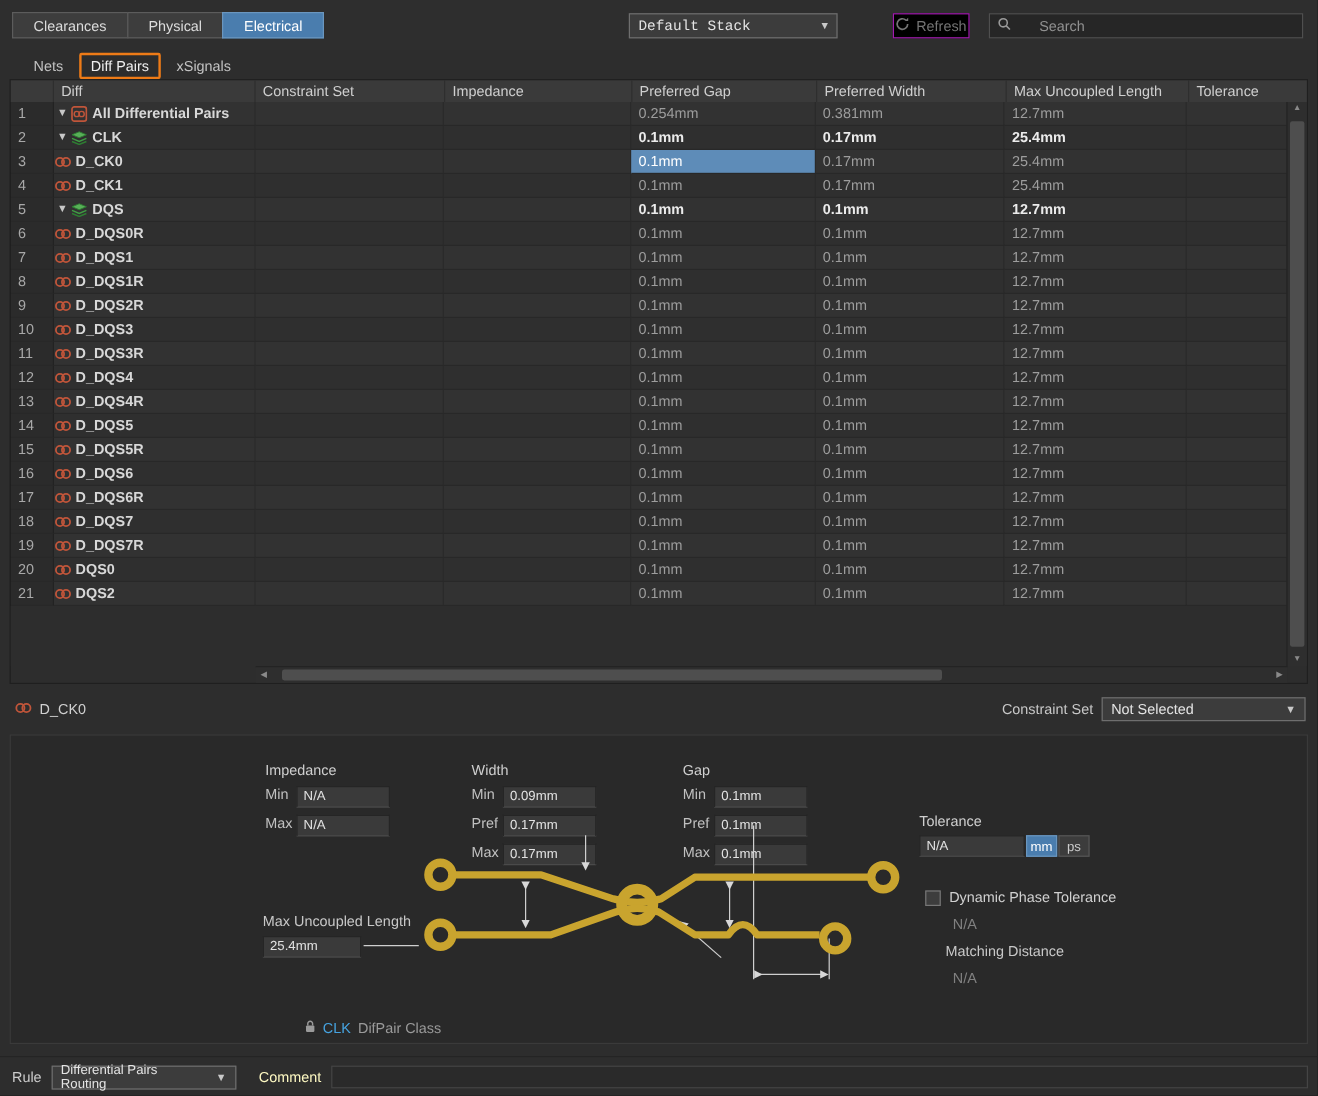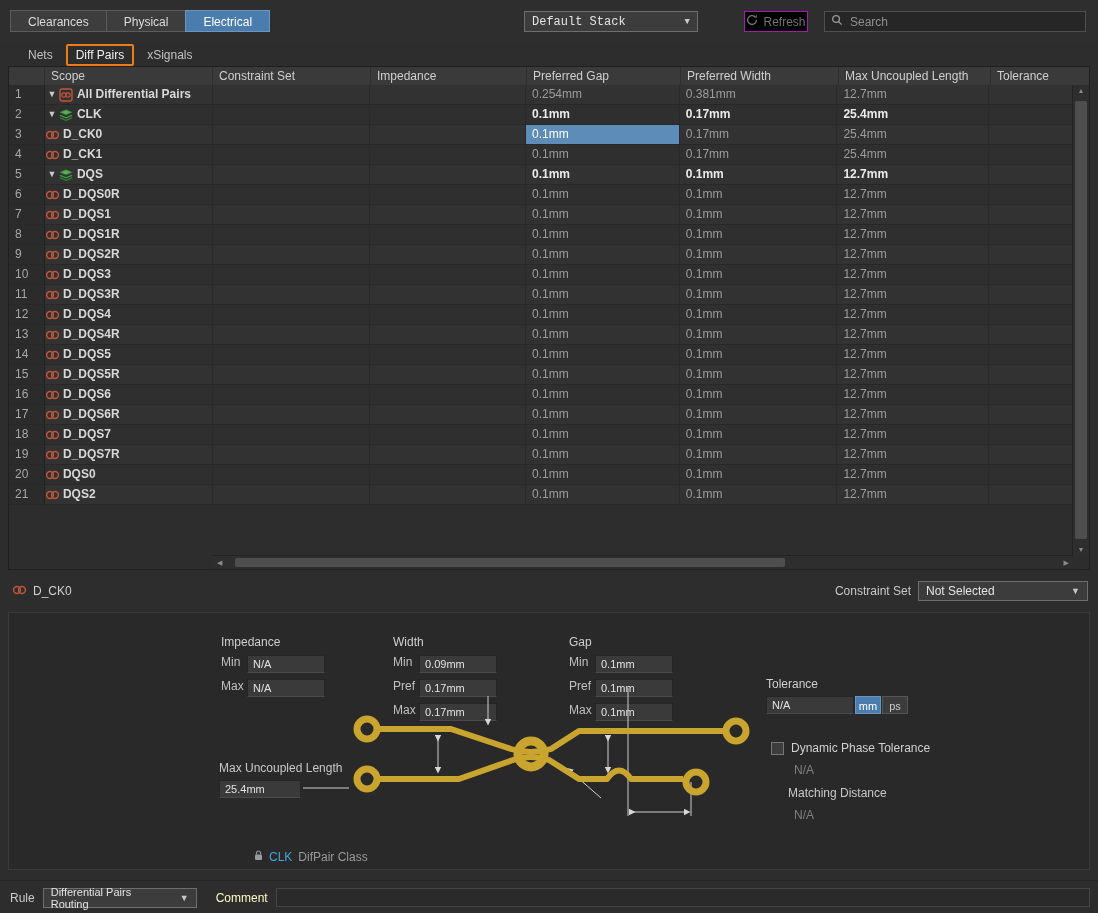--- a/index.html
+++ b/index.html
@@ -14,21 +14,21 @@
   .top-tab:first-child{margin-left:0;}
   .top-tab.active{background:#4a7dae;border-color:#6a96bf;color:#ffffff;}
   .dd{background:#3c3c3c;border:1px solid #6e6e6e;color:#e4e4e4;display:flex;align-items:center;
       justify-content:space-between;padding:0 7px;box-sizing:border-box;height:21px;}
   .dd .caret{font-size:9px;color:#c9c9c9;margin-left:8px;}
   .stack-dd{position:absolute;left:524px;top:11px;width:174px;font-family:Liberation Mono, monospace;}
   .refresh-btn{position:absolute;left:744px;top:11px;width:64px;height:21px;background:#000000;
       border:1px solid #a21caf;color:#747474;display:flex;align-items:center;justify-content:center;
       gap:5px;box-sizing:border-box;}
   .searchbox{position:absolute;left:824px;top:11px;width:262px;height:21px;background:#262626;
-      border:1px solid #4f4f4f;display:flex;align-items:center;padding:0 6px;box-sizing:border-box;gap:5px;}
+      border:1px solid #4f4f4f;display:flex;align-items:center;padding:0 6px;box-sizing:border-box;gap:21px;}
   .searchbox input{flex:1;background:transparent;border:none;outline:none;color:#dddddd;
       font-family:"Liberation Sans",sans-serif;font-size:12px;}
   .searchbox input::placeholder{color:#909090;}
 
   
   .view-tabs{position:absolute;top:42px;left:0;right:0;height:26px;display:flex;align-items:center;
       padding-left:28px;gap:13px;}
   .view-tab{color:#c2c2c2;cursor:default;}
   .view-tab.hl{border:2px solid #ee7b17;border-radius:2px;padding:2px 8px;color:#efefef;}
 
@@ -137,21 +137,21 @@
 
   <div class="view-tabs">
       <span class="view-tab">Nets</span>
       <span class="view-tab hl">Diff Pairs</span>
       <span class="view-tab">xSignals</span>
     </div>
 
   <div class="grid">
     <div class="ghead">
         <div class="hc w-num"></div>
-        <div class="hc w-scope">Scope</div>
+        <div class="hc w-scope">Diff</div>
         <div class="hc w-cset">Constraint Set</div>
         <div class="hc w-imp">Impedance</div>
         <div class="hc w-gap">Preferred Gap</div>
         <div class="hc w-wid">Preferred Width</div>
         <div class="hc w-mul">Max Uncoupled Length</div>
         <div class="hc w-tol">Tolerance</div>
       </div>
     <div class="gbody">
         <div class="trow">
           <div class="c num w-num">1</div>

